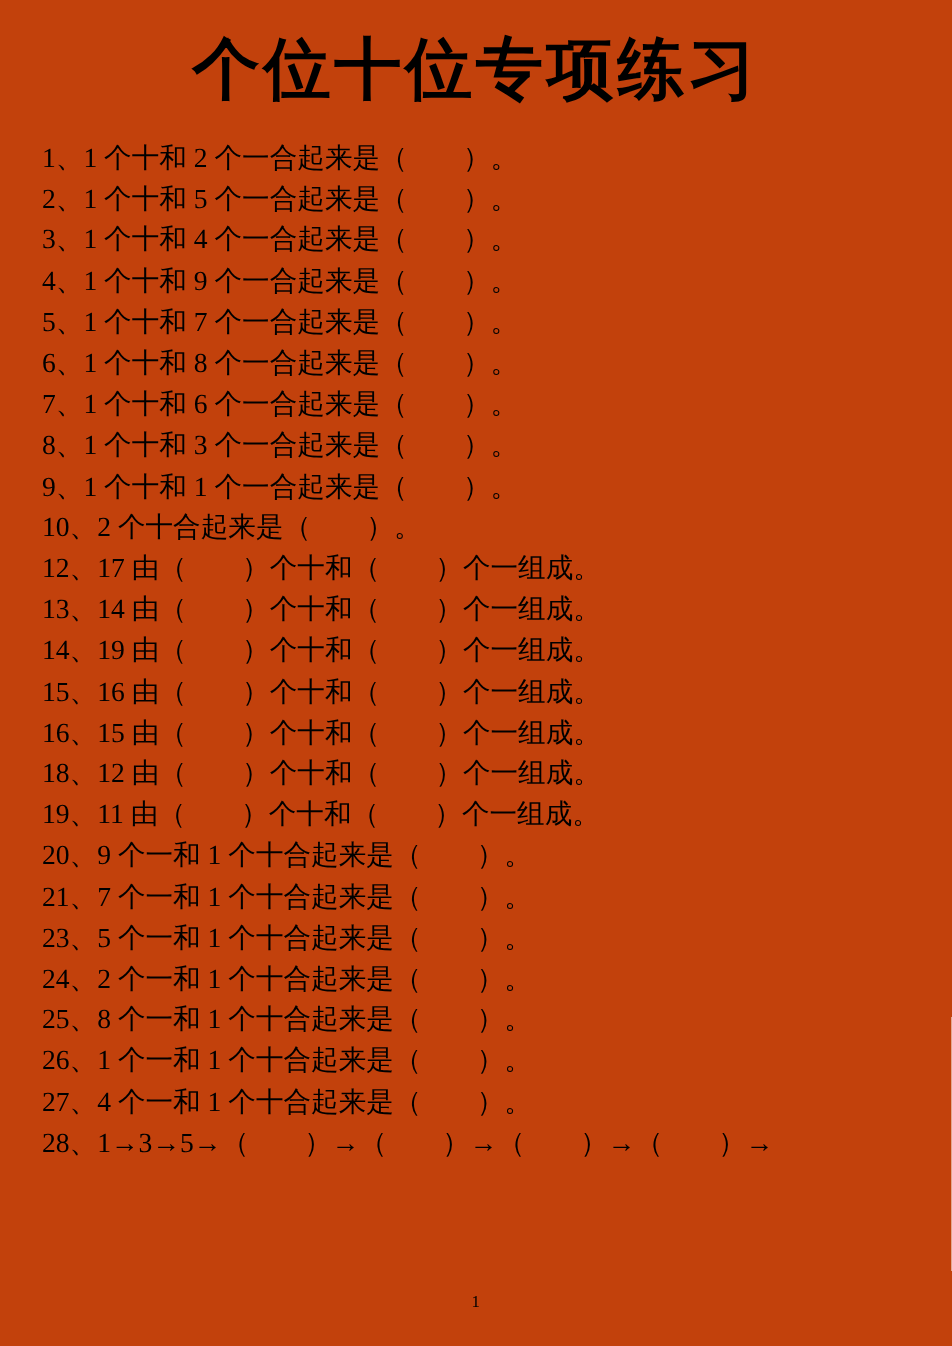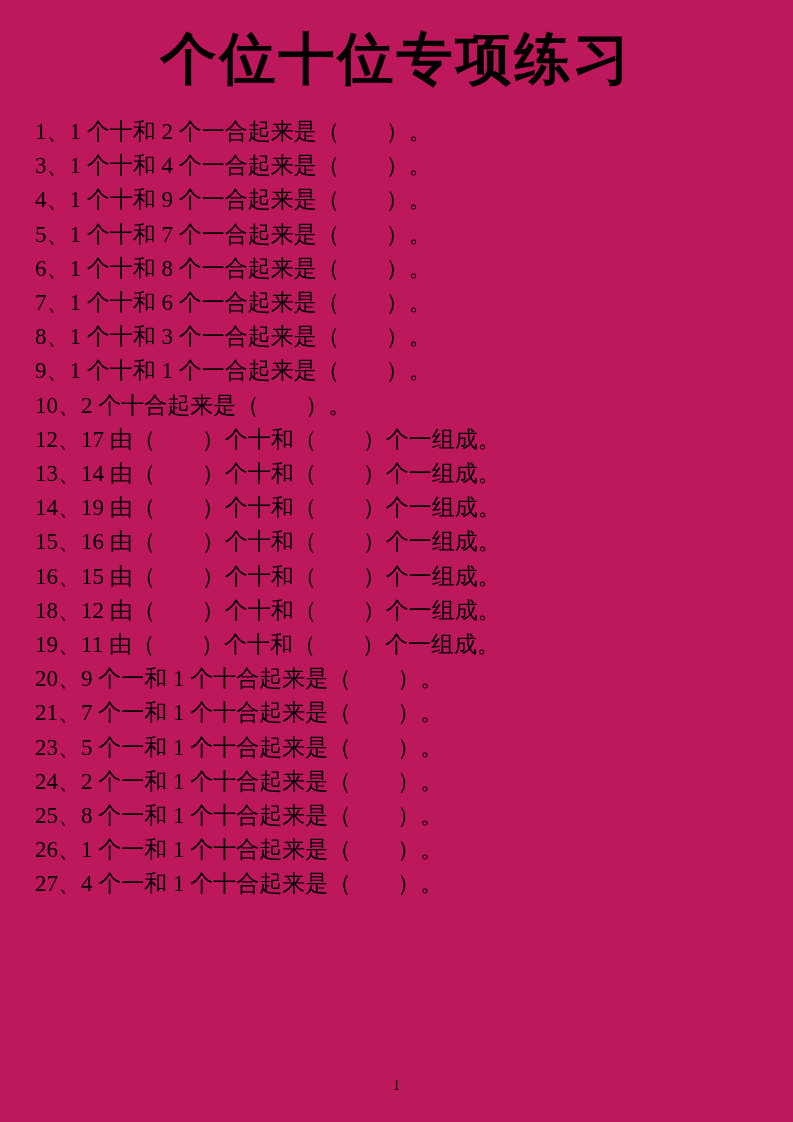--- a/index.html
+++ b/index.html
@@ -4,21 +4,21 @@
 <style>
   html, body {
     margin: 0;
     padding: 0;
     background: #ffffff;
   }
   .page {
     position: relative;
     width: 793px;
     height: 1122px;
-    background: #be185d;
+    background: #c2410c;
     color: #000000;
     font-family: "Liberation Serif", serif;
     overflow: hidden;
   }
   .title {
     margin: 0;
     padding-top: 22px;
     text-align: center;
     font-size: 56px;
     line-height: 74px;
@@ -47,20 +47,21 @@
   }
 </style>
 </head>
 <body>
 
 <div class="page">
   <h1 class="title">个位十位专项练习</h1>
 
   <div class="questions">
       <div class="line">1、1 个十和 2 个一合起来是（　　）。</div>
+      <div class="line">2、1 个十和 5 个一合起来是（　　）。</div>
       <div class="line">3、1 个十和 4 个一合起来是（　　）。</div>
       <div class="line">4、1 个十和 9 个一合起来是（　　）。</div>
       <div class="line">5、1 个十和 7 个一合起来是（　　）。</div>
       <div class="line">6、1 个十和 8 个一合起来是（　　）。</div>
       <div class="line">7、1 个十和 6 个一合起来是（　　）。</div>
       <div class="line">8、1 个十和 3 个一合起来是（　　）。</div>
       <div class="line">9、1 个十和 1 个一合起来是（　　）。</div>
       <div class="line">10、2 个十合起来是（　　）。</div>
       <div class="line">12、17 由（　　）个十和（　　）个一组成。</div>
       <div class="line">13、14 由（　　）个十和（　　）个一组成。</div>
@@ -69,16 +70,17 @@
       <div class="line">16、15 由（　　）个十和（　　）个一组成。</div>
       <div class="line">18、12 由（　　）个十和（　　）个一组成。</div>
       <div class="line">19、11 由（　　）个十和（　　）个一组成。</div>
       <div class="line">20、9 个一和 1 个十合起来是（　　）。</div>
       <div class="line">21、7 个一和 1 个十合起来是（　　）。</div>
       <div class="line">23、5 个一和 1 个十合起来是（　　）。</div>
       <div class="line">24、2 个一和 1 个十合起来是（　　）。</div>
       <div class="line">25、8 个一和 1 个十合起来是（　　）。</div>
       <div class="line">26、1 个一和 1 个十合起来是（　　）。</div>
       <div class="line">27、4 个一和 1 个十合起来是（　　）。</div>
+      <div class="line">28、1→3→5→（　　）→（　　）→（　　）→（　　）→</div>
     </div>
 
   <div class="page-number">1</div>
 </div>
 
 </body></html>

